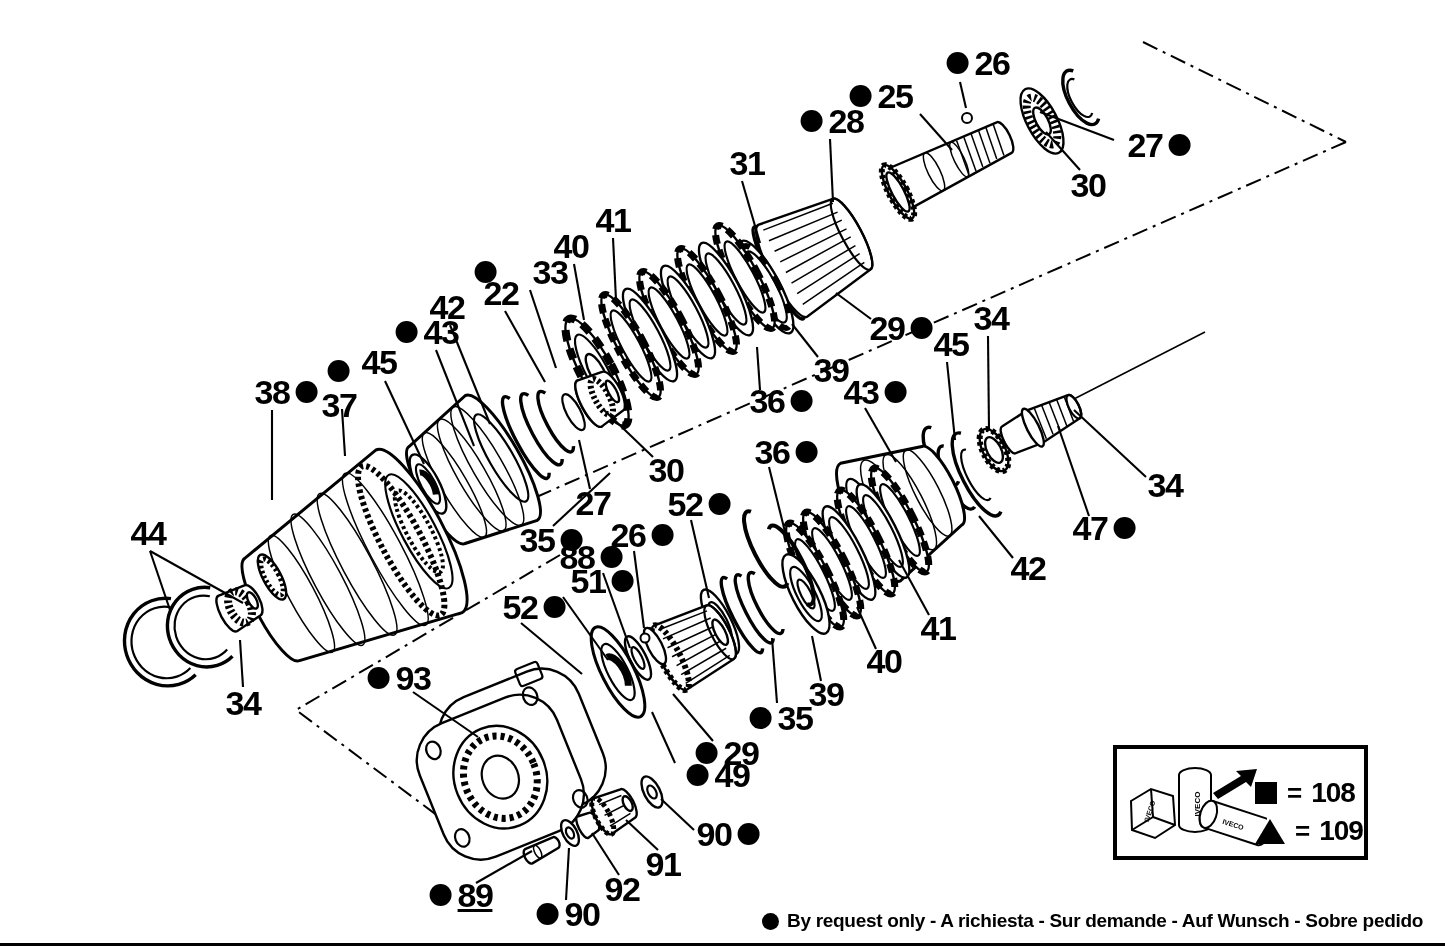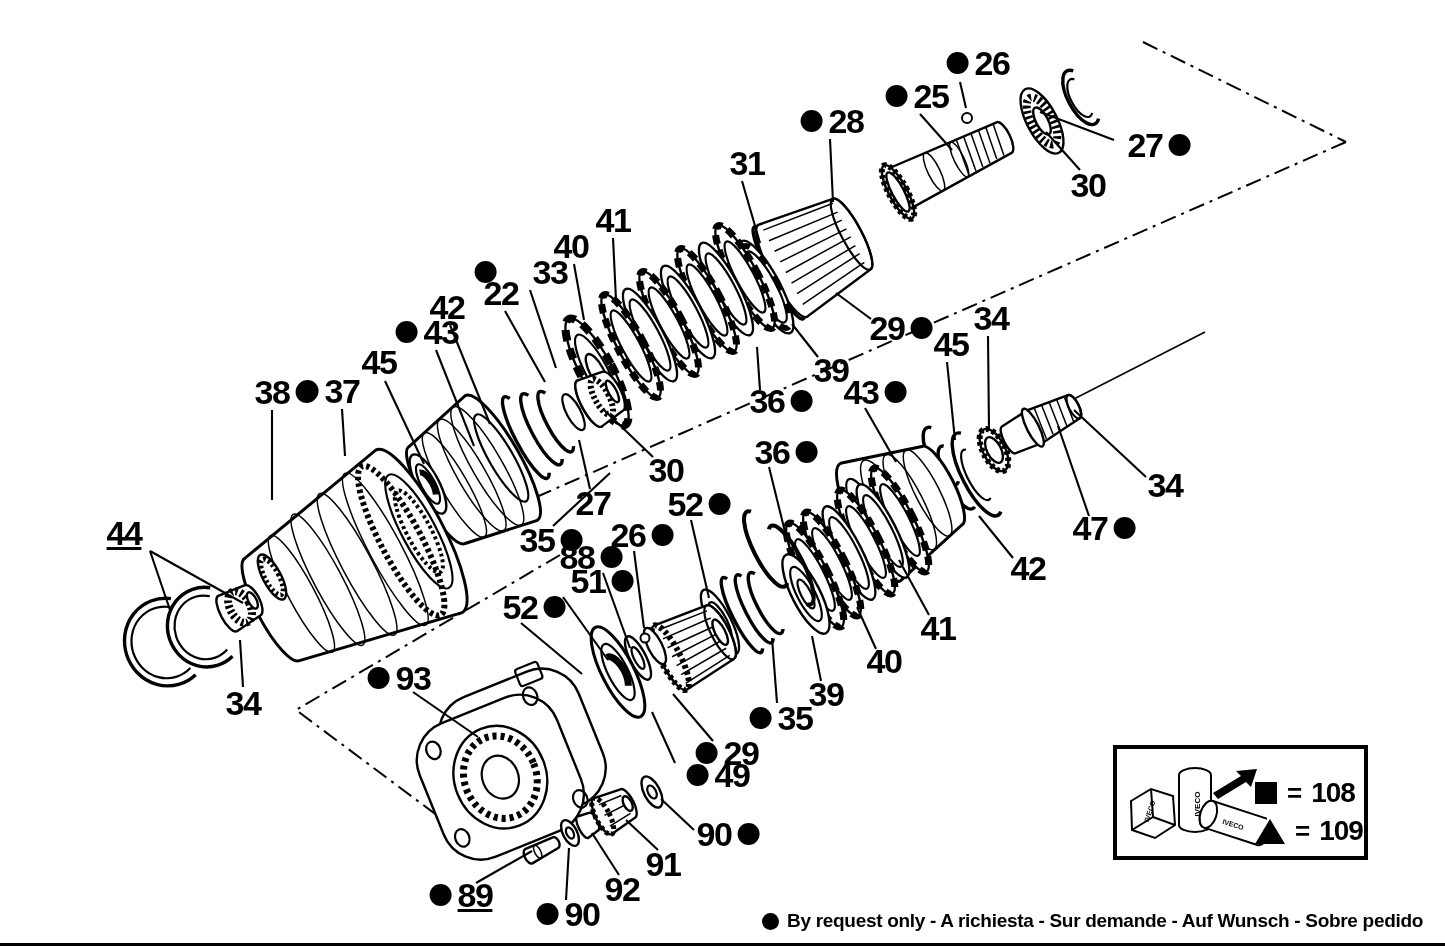--- a/index.html
+++ b/index.html
@@ -442,21 +442,21 @@
     <polyline points="619,875 592,833" class="leader"></polyline>
     <polyline points="658,850 626,820" class="leader"></polyline>
     <polyline points="694,830 661,799" class="leader"></polyline>
   </svg>
 
 <div id="labels-layer">
     <div class="part-label" style="left: 978px; top: 63px;">
       <span class="req-dot"></span>
       <span>26</span>
     </div>
-    <div class="part-label" style="left: 917px; top: 96px;">
+    <div class="part-label" style="left: 881px; top: 96px;">
       <span class="req-dot"></span>
       <span>25</span>
     </div>
     <div class="part-label" style="left: 832px; top: 121px;">
       <span class="req-dot"></span>
       <span>28</span>
     </div>
     <div class="part-label" style="left: 1159px; top: 145px;">
       <span>27</span>
       <span class="req-dot"></span>
@@ -498,25 +498,25 @@
       <span class="req-dot"></span>
       <span>43</span>
     </div>
     <div class="part-label" style="left: 379px; top: 362px;">
       <span>45</span>
     </div>
     <div class="part-label" style="left: 286px; top: 392px;">
       <span>38</span>
       <span class="req-dot"></span>
     </div>
-    <div class="part-label" style="left: 328px; top: 391px;">
+    <div class="part-label" style="left: 339px; top: 391px; flex-direction: column;">
       <span class="req-dot"></span>
       <span>37</span>
     </div>
-    <div class="part-label" style="left: 124px; top: 533px; text-decoration: underline;">
+    <div class="part-label" style="left: 148px; top: 533px;">
       <span>44</span>
     </div>
     <div class="part-label" style="left: 243px; top: 703px;">
       <span>34</span>
     </div>
     <div class="part-label" style="left: 399px; top: 678px;">
       <span class="req-dot"></span>
       <span>93</span>
     </div>
     <div class="part-label" style="left: 551px; top: 540px;">

